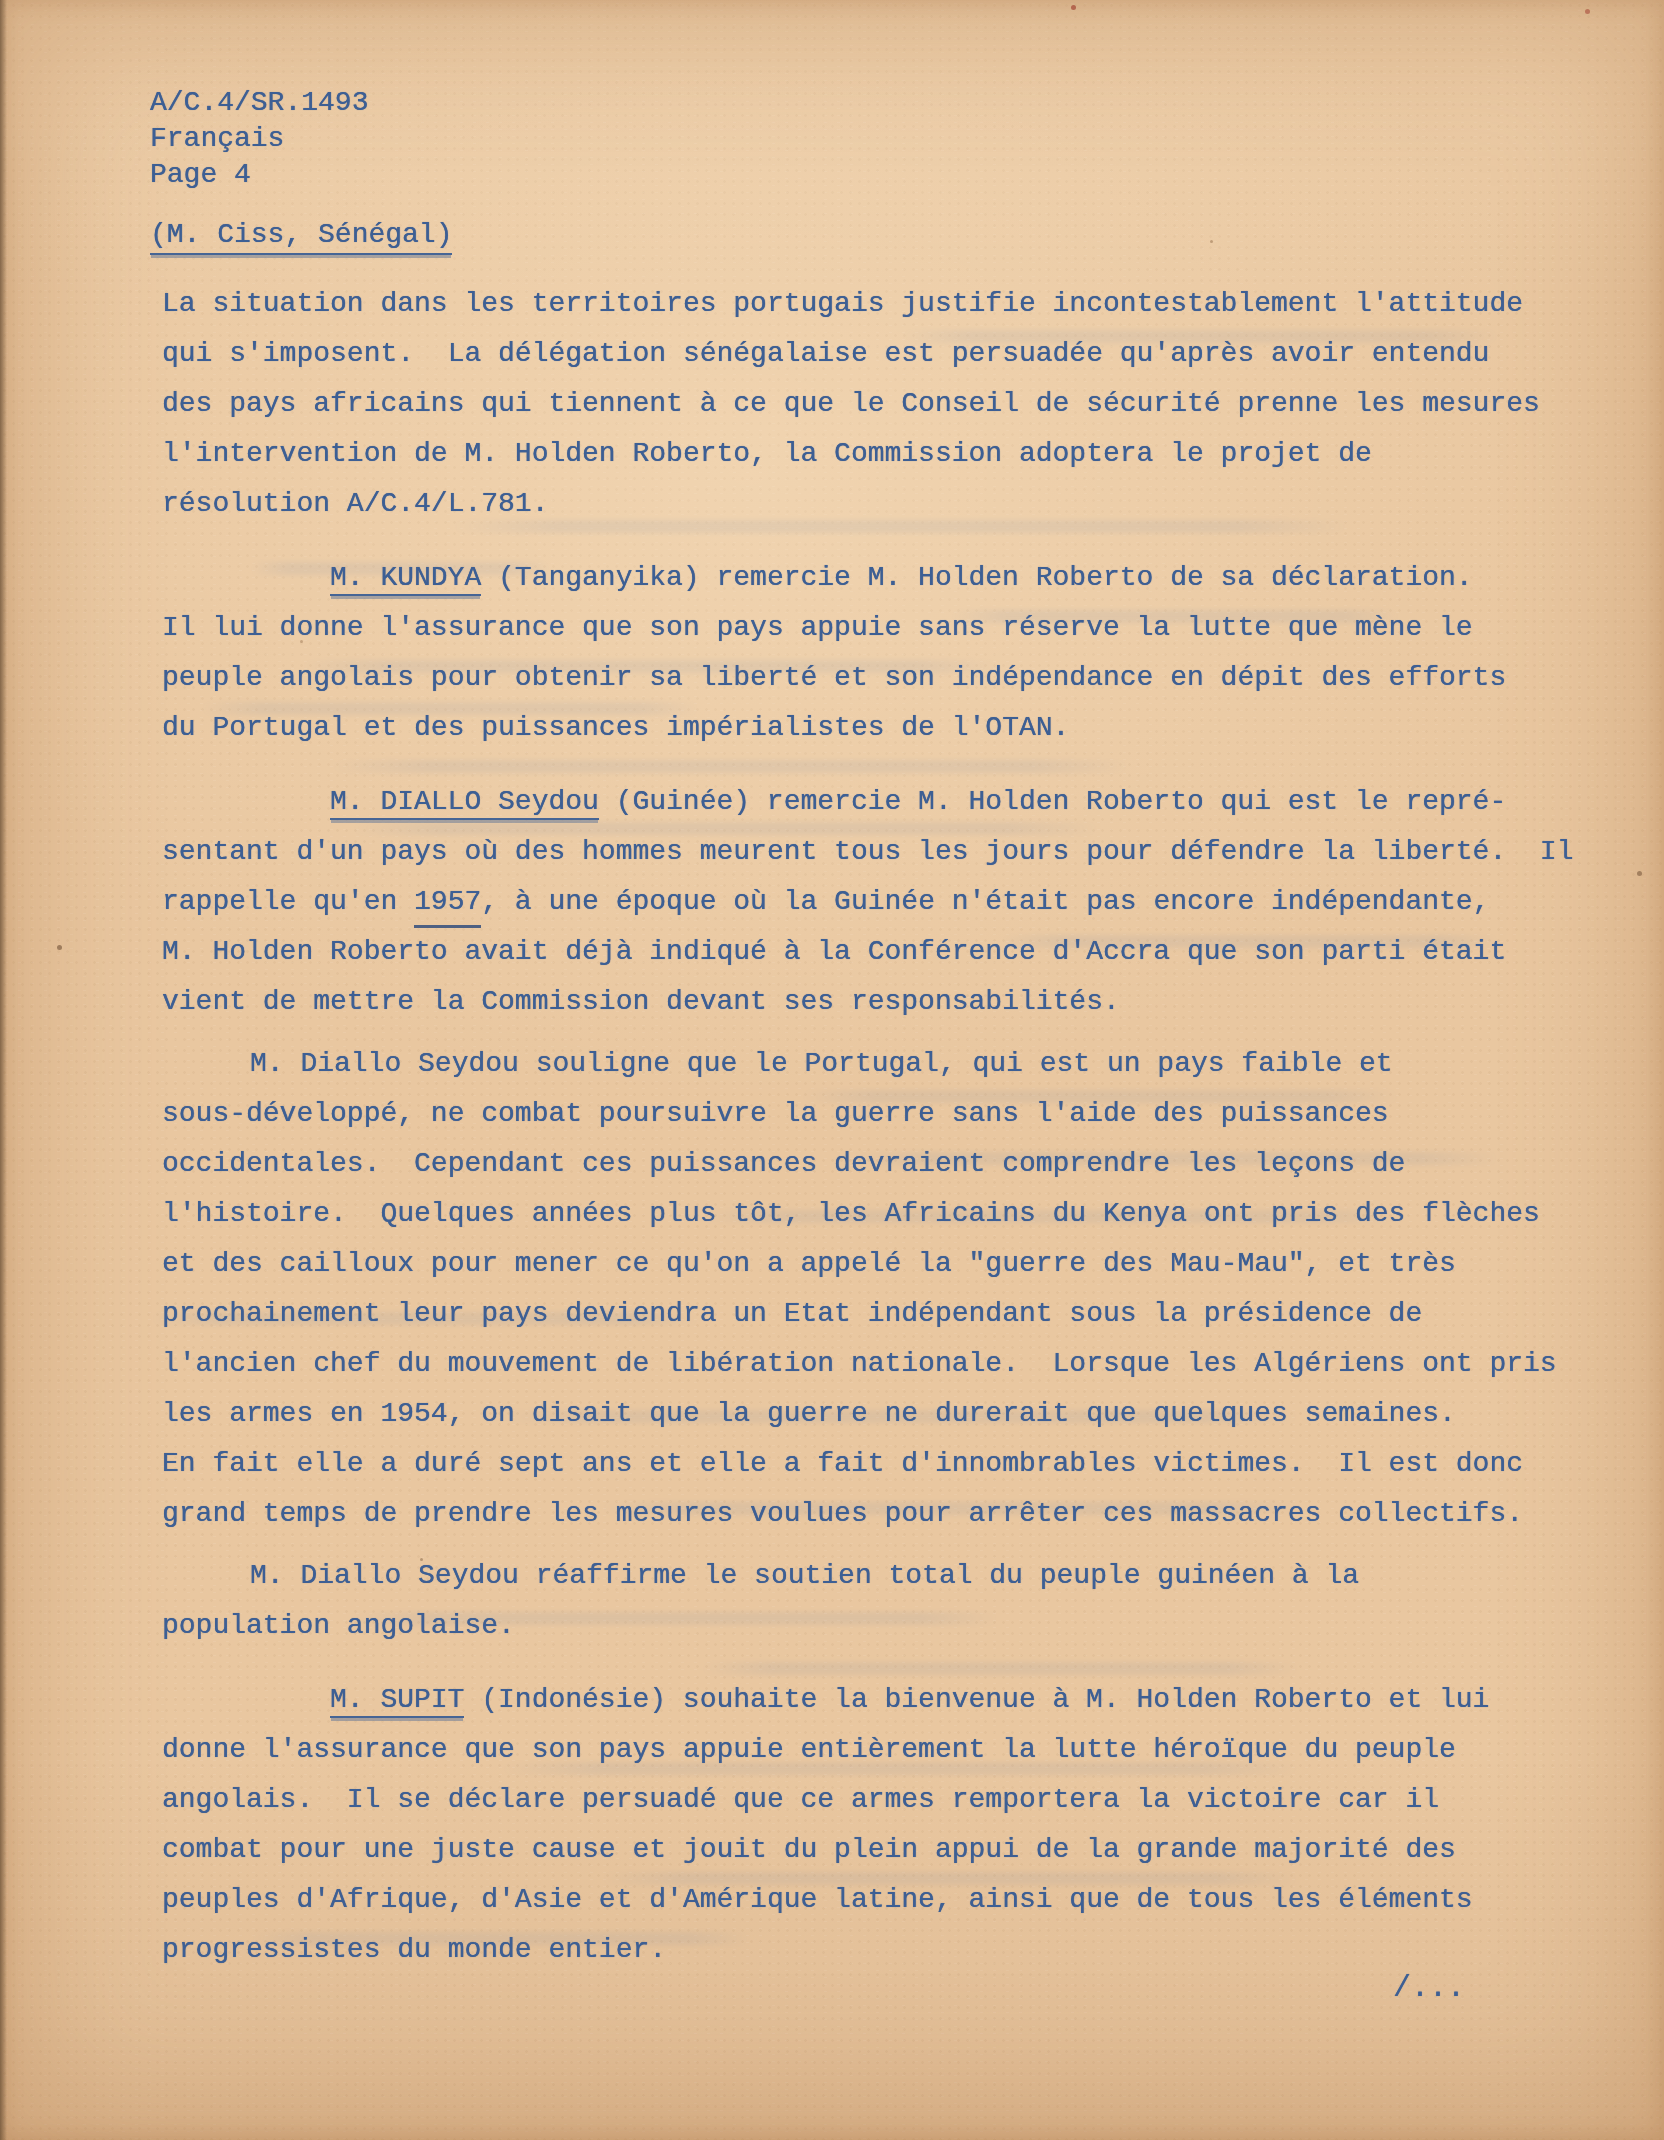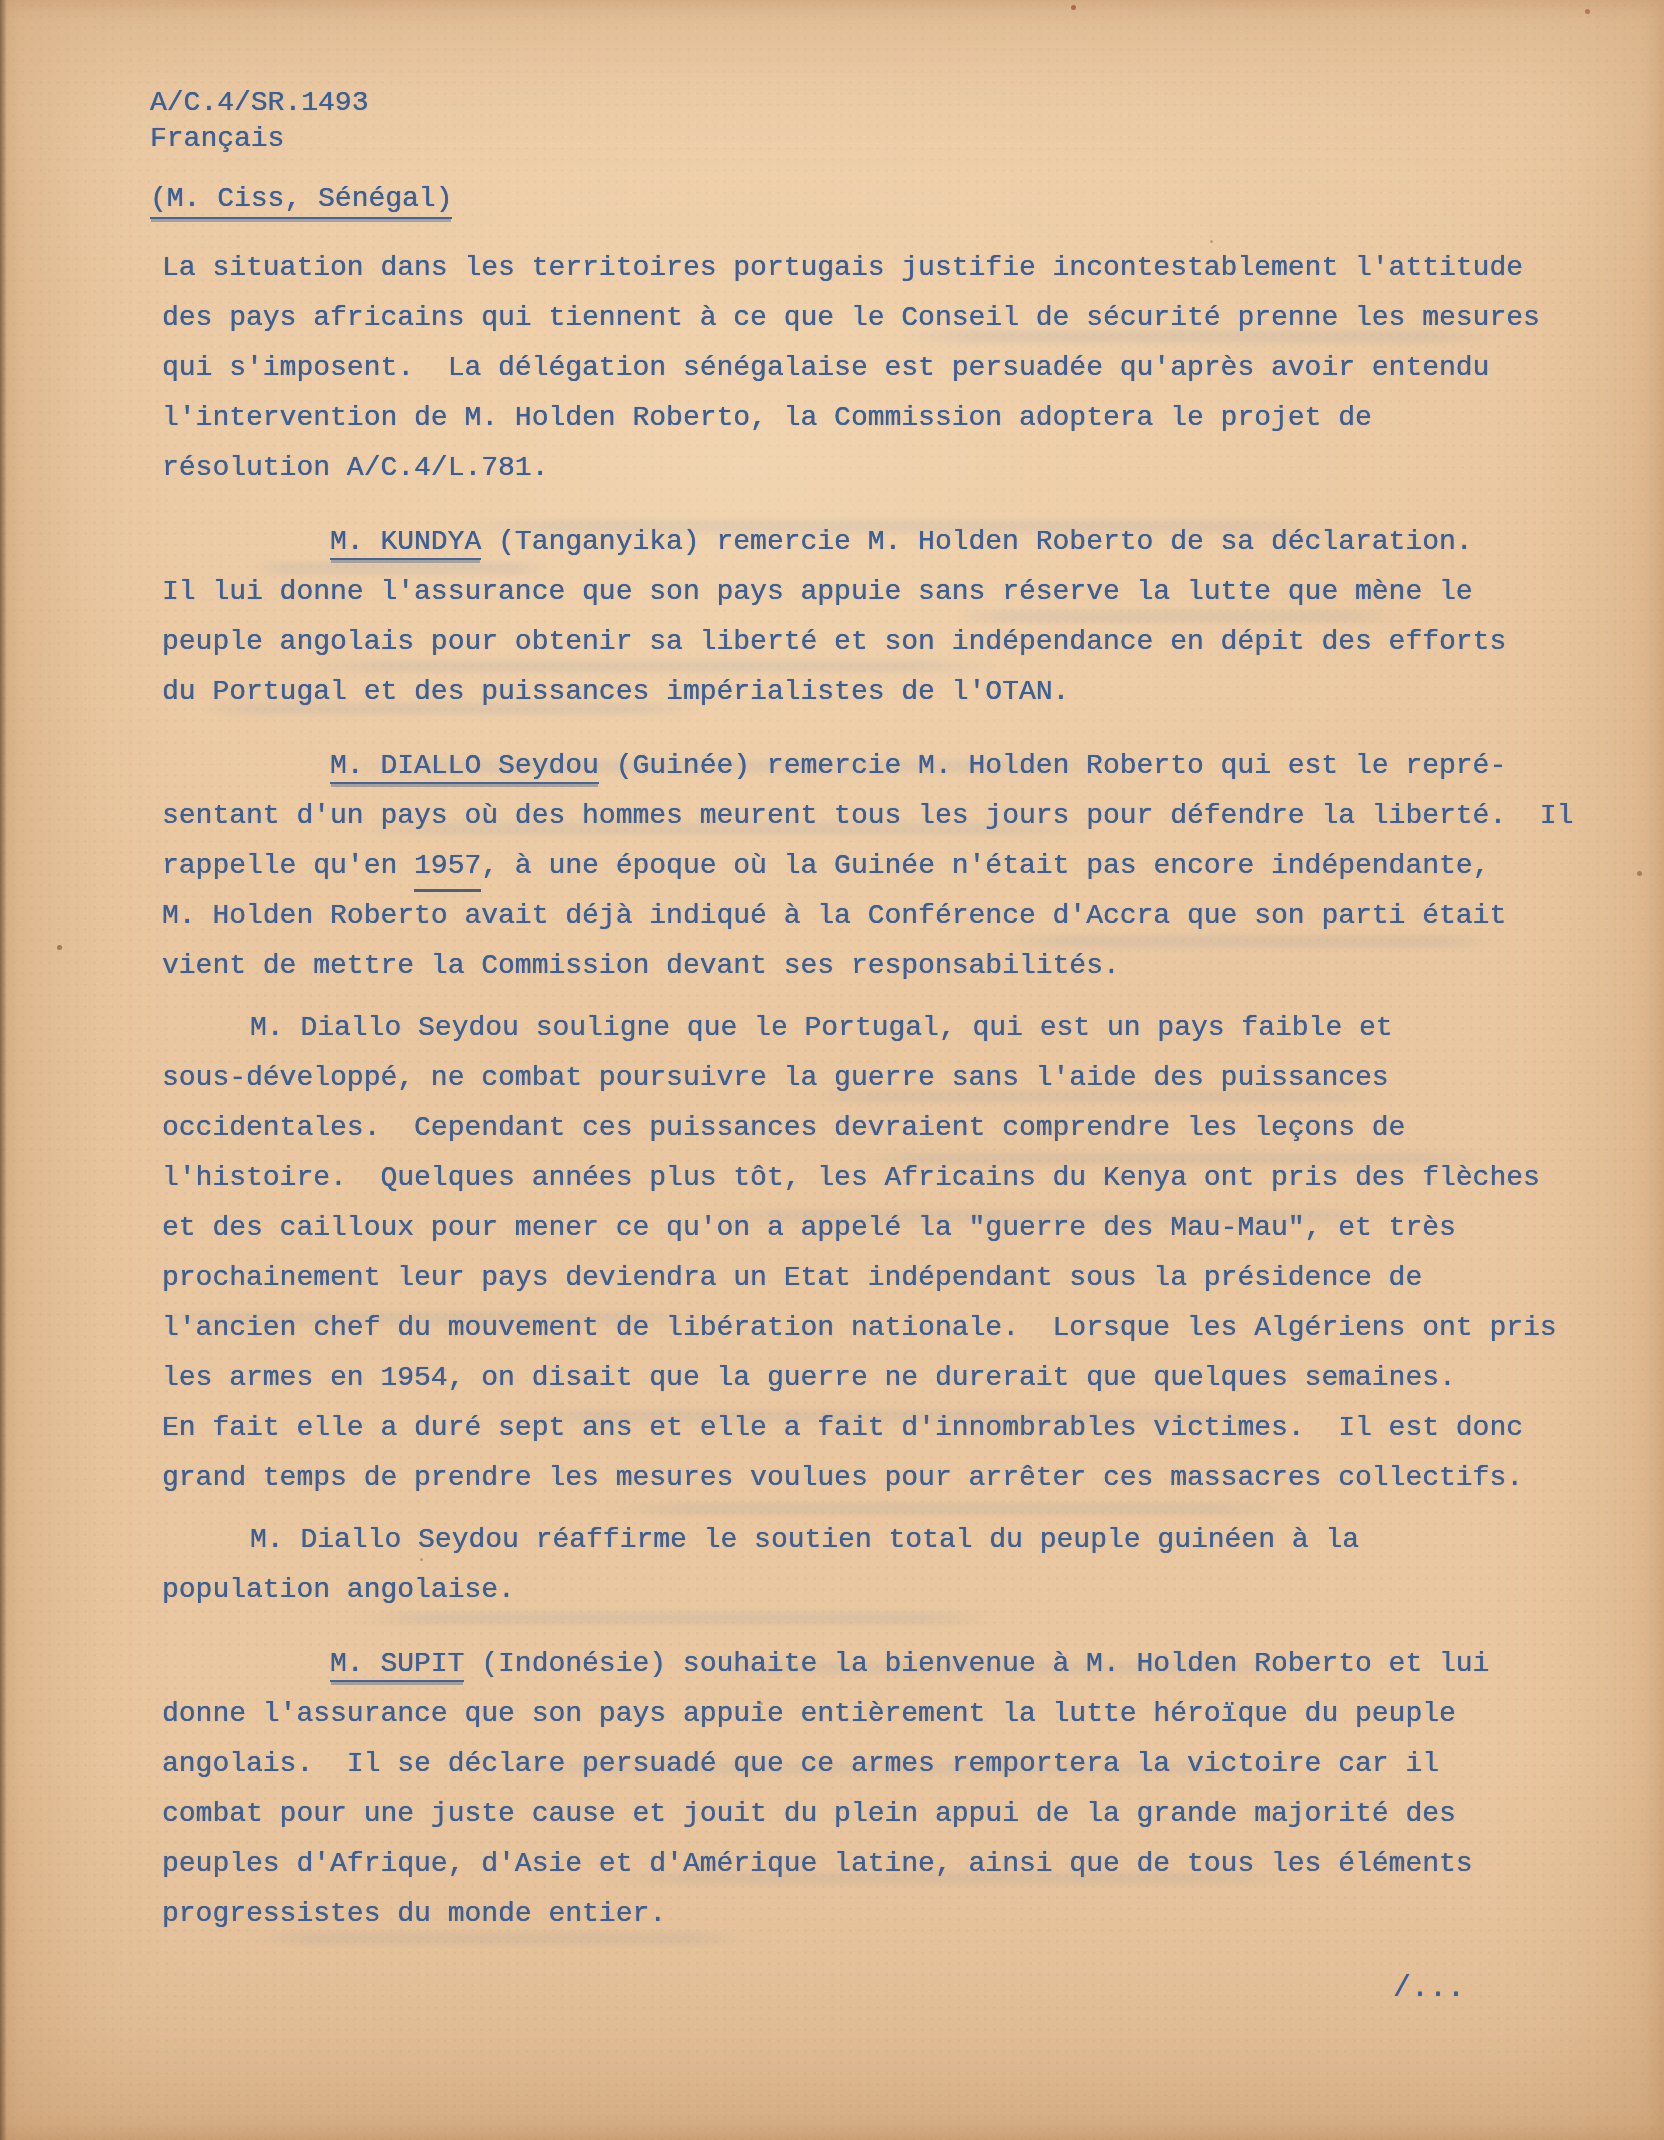--- a/index.html
+++ b/index.html
@@ -106,31 +106,32 @@
       <div class="ghost" style="top: 1762px; left: 500px; width: 800px;"></div>
       <div class="ghost" style="top: 1872px; left: 600px; width: 700px;"></div>
       <div class="ghost" style="top: 1932px; left: 250px; width: 500px;"></div>
     </div>
   <div class="specks"></div>
 
   <div class="content">
     <div class="hdr">
       <div class="hline">A/C.4/SR.1493</div>
       <div class="hline">Français</div>
+      <div class="hline">Page 4</div>
     </div>
 
     <div>
       <span class="speaker-note">(M. Ciss, Sénégal)</span>
     </div>
 
     <div id="body-text">
         <div class="para indent-none">
           <div class="line first">La situation dans les territoires portugais justifie incontestablement l'attitude</div>
+          <div class="line">qui s'imposent.  La délégation sénégalaise est persuadée qu'après avoir entendu</div>
           <div class="line">des pays africains qui tiennent à ce que le Conseil de sécurité prenne les mesures</div>
-          <div class="line">qui s'imposent.  La délégation sénégalaise est persuadée qu'après avoir entendu</div>
           <div class="line">l'intervention de M. Holden Roberto, la Commission adoptera le projet de</div>
           <div class="line">résolution A/C.4/L.781.</div>
         </div>
         <div class="para indent-speaker">
           <div class="line first"><span class="u">M. KUNDYA</span> (Tanganyika) remercie M. Holden Roberto de sa déclaration.</div>
           <div class="line">Il lui donne l'assurance que son pays appuie sans réserve la lutte que mène le</div>
           <div class="line">peuple angolais pour obtenir sa liberté et son indépendance en dépit des efforts</div>
           <div class="line">du Portugal et des puissances impérialistes de l'OTAN.</div>
         </div>
         <div class="para indent-speaker">

